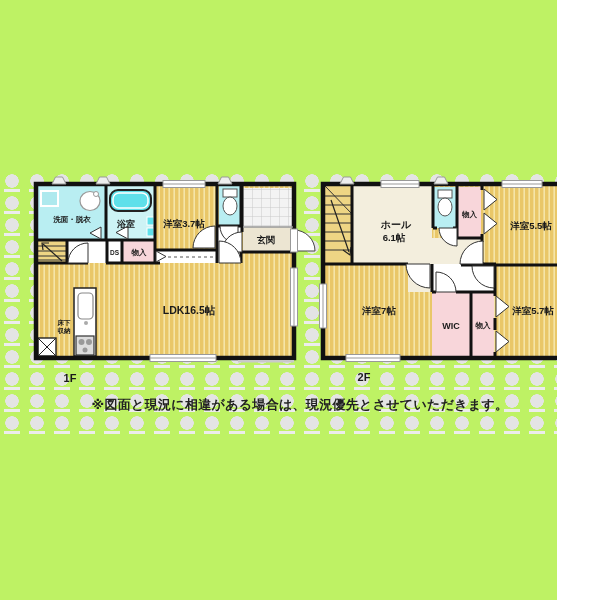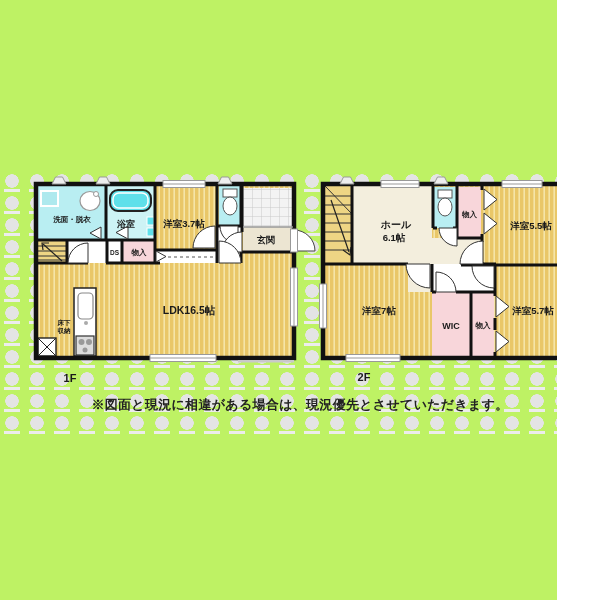--- a/index.html
+++ b/index.html
@@ -10,21 +10,21 @@
     background-image:
       radial-gradient(circle 7px at 12px 9px, #e4e4e4 6.5px, rgba(0,0,0,0) 7px),
       radial-gradient(circle 3.2px at 12px 11px, #f8f8f8 2.8px, rgba(0,0,0,0) 3.2px),
       linear-gradient(90deg, rgba(0,0,0,0) 0 4px, #ececec 4px 20px, rgba(0,0,0,0) 20px);
     background-size:25px 22px,25px 22px,25px 3px;
     background-repeat:repeat-x;
     background-position:0 0,0 0,0 17px;}
   #plans{position:absolute;left:0;top:0;}
   .rl{font-family:"Liberation Sans","DejaVu Sans",sans-serif;font-weight:700;fill:#1a1a1a;}
   #disclaimer{position:absolute;left:0;top:396px;width:600px;text-align:center;
-    font-size:13px;font-weight:700;color:#222;letter-spacing:0.3px;font-family:Liberation Serif, serif;}
+    font-size:13px;font-weight:700;color:#222;letter-spacing:0.3px;}
 </style>
 </head>
 <body>
 
 <div id="stage">
 
   <div id="watermark-band">
     <div class="wm-row"></div>
     <div class="wm-row"></div>
     <div class="wm-row"></div>

